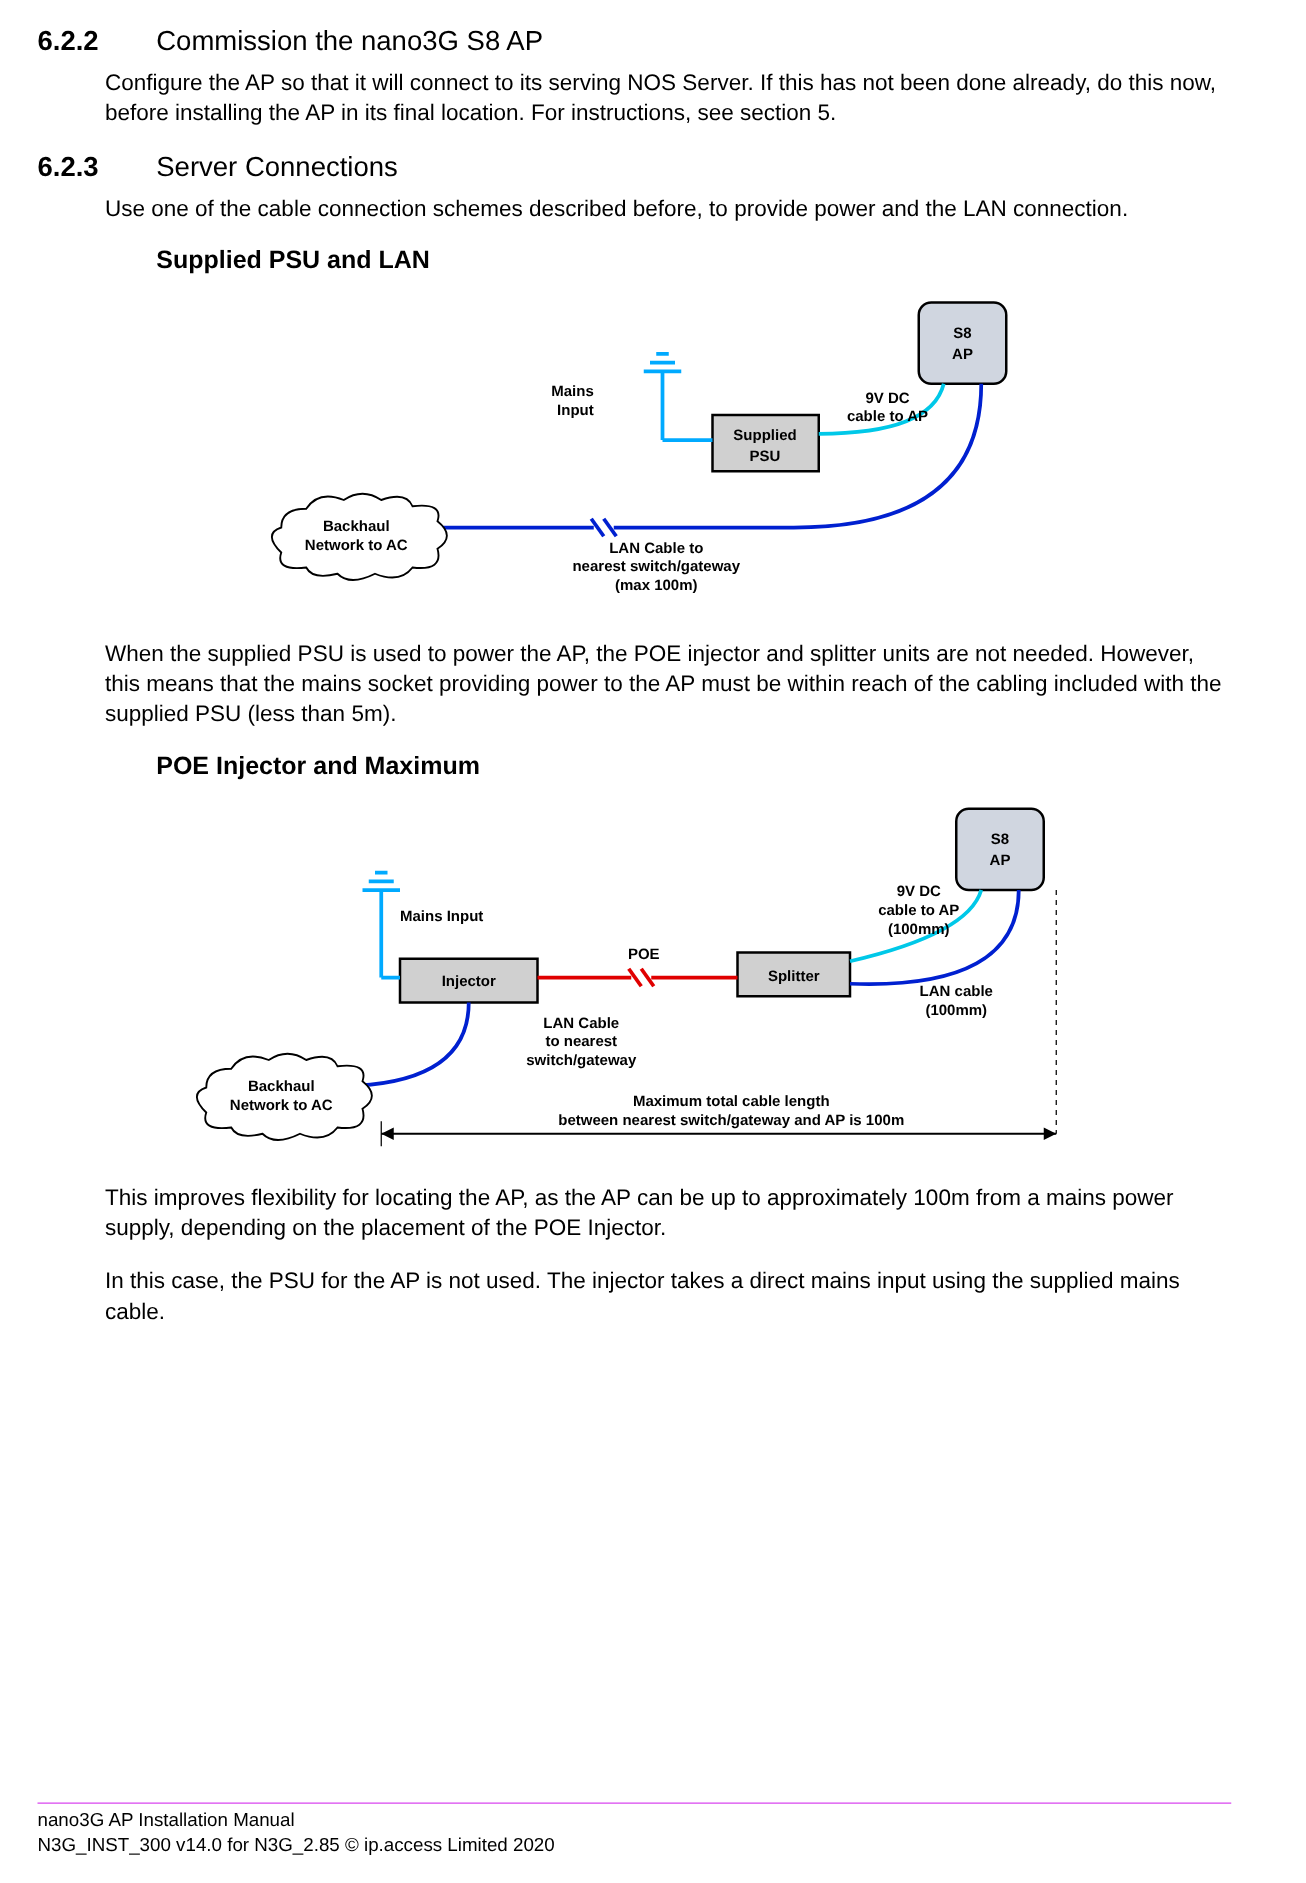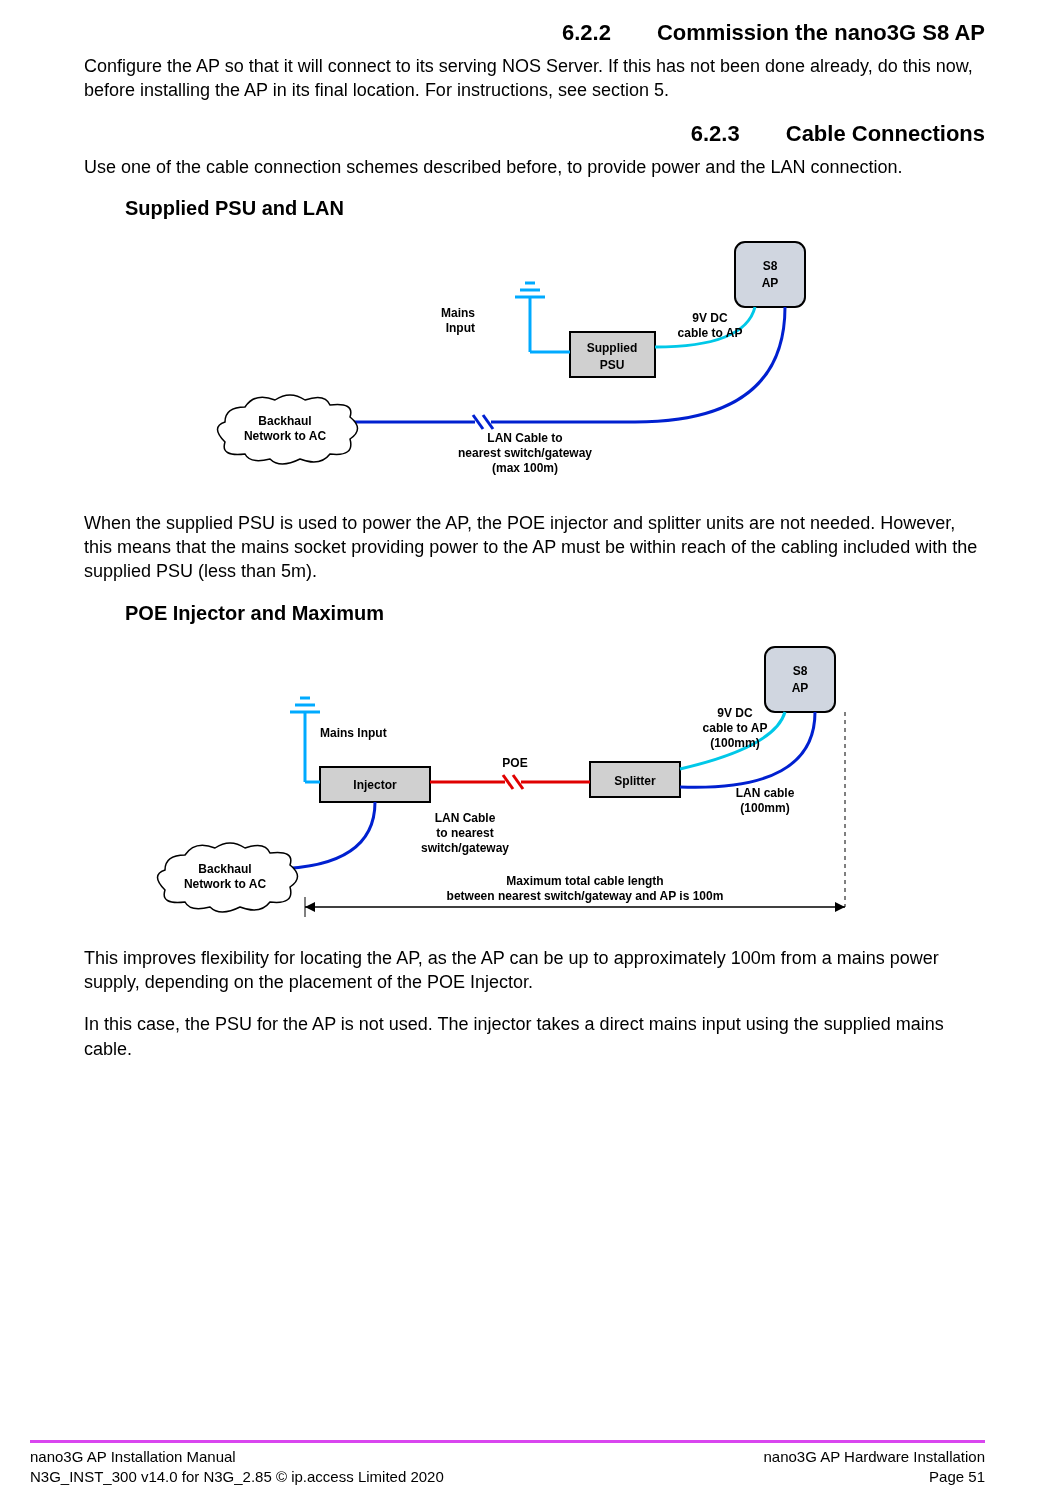--- a/index.html
+++ b/index.html
@@ -6,43 +6,43 @@
     font-family: Arial, Helvetica, sans-serif;
     font-size: 18px;
     color: #000;
     margin: 0;
     padding: 20px 60px 20px 30px;
     width: 1045px;
     height: 1506px;
     box-sizing: border-box;
     position: relative;
   }
-  .sec-row { display: flex; align-items: baseline; margin-bottom: 8px; justify-content: flex-end;}
+  .sec-row { display: flex; align-items: baseline; margin-bottom: 8px;}
   .sec-num { font-weight: bold; font-size: 22px; width: 95px; flex-shrink:0;}
-  .sec-title { font-weight: bold; font-size: 22px; }
+  .sec-title { font-weight: normal; font-size: 22px; }
   .body-text { margin-left: 54px; margin-bottom: 18px; line-height: 1.35; }
   .sub-title { font-weight: bold; font-size: 20px; margin-left: 95px; margin-bottom: 12px; margin-top:18px;}
   .diagram { margin-left: 95px; margin-bottom: 14px; position: relative; text-align: center; }
   .dlabel { font-family: Arial, sans-serif; font-size: 12px; font-weight: bold; fill: #000; }
   .dlabel-c { text-anchor: middle; }
-  .footer { position: absolute; bottom: 20px; left: 30px; right: 60px; border-top: 3px solid #d946ef; padding-top: 4px; font-size: 15px; display:flex; justify-content: space-between;}
+  .footer { position: absolute; bottom: 20px; left: 30px; right: 60px; border-top: 1px solid #d946ef; padding-top: 4px; font-size: 15px; display:flex; justify-content: space-between;}
   .footer div { line-height:1.3;}
 </style>
 </head>
 <body>
 
 <div class="sec-row">
   <div class="sec-num">6.2.2</div>
   <div class="sec-title">Commission the nano3G S8 AP</div>
 </div>
 <div class="body-text">Configure the AP so that it will connect to its serving NOS Server. If this has not been done already, do this now, before installing the AP in its final location. For instructions, see section 5.</div>
 
 <div class="sec-row">
   <div class="sec-num">6.2.3</div>
-  <div class="sec-title">Cable Connections</div>
+  <div class="sec-title">Server Connections</div>
 </div>
 <div class="body-text">Use one of the cable connection schemes described before, to provide power and the LAN connection.</div>
 
 <div class="sub-title">Supplied PSU and LAN</div>
 <div class="diagram">
 <svg width="760" height="260" viewBox="0 0 760 260">
 
   <rect x="560" y="10" width="70" height="65" rx="10" fill="#d0d6e0" stroke="#000" stroke-width="2"></rect>
   <text class="dlabel dlabel-c" x="595" y="38">S8</text>
   <text class="dlabel dlabel-c" x="595" y="55">AP</text>
@@ -143,17 +143,13 @@
 </svg>
 </div>
 <div class="body-text">This improves flexibility for locating the AP, as the AP can be up to approximately 100m from a mains power supply, depending on the placement of the POE Injector.</div>
 <div class="body-text">In this case, the PSU for the AP is not used. The injector takes a direct mains input using the supplied mains cable.</div>
 
 <div class="footer">
   <div>
     <span>nano3G AP Installation Manual</span><br>
     <span>N3G_INST_300 v14.0 for N3G_2.85 © ip.access Limited 2020</span>
   </div>
-  <div style="text-align:right;">
-    <span>nano3G AP Hardware Installation</span><br>
-    <span>Page 51</span>
-  </div>
 </div>
 
 </body></html>

